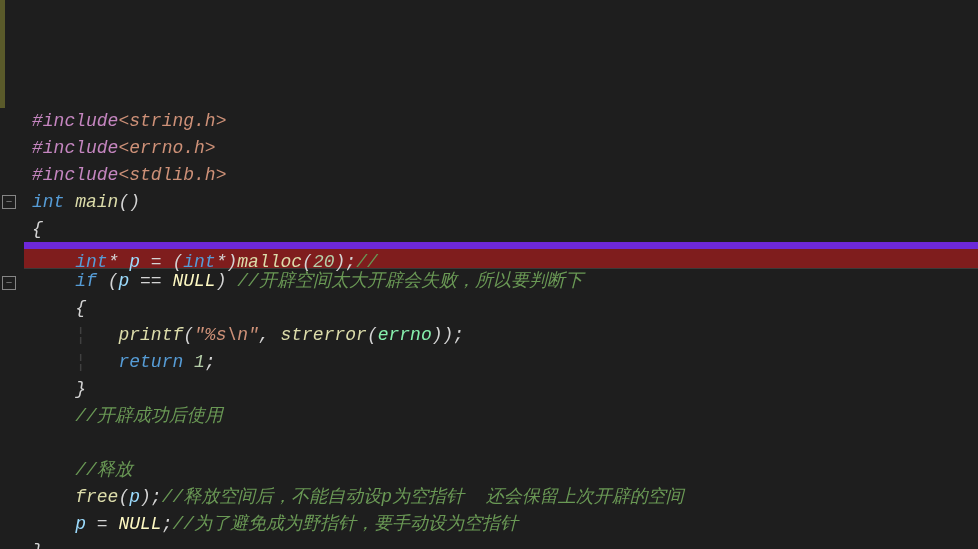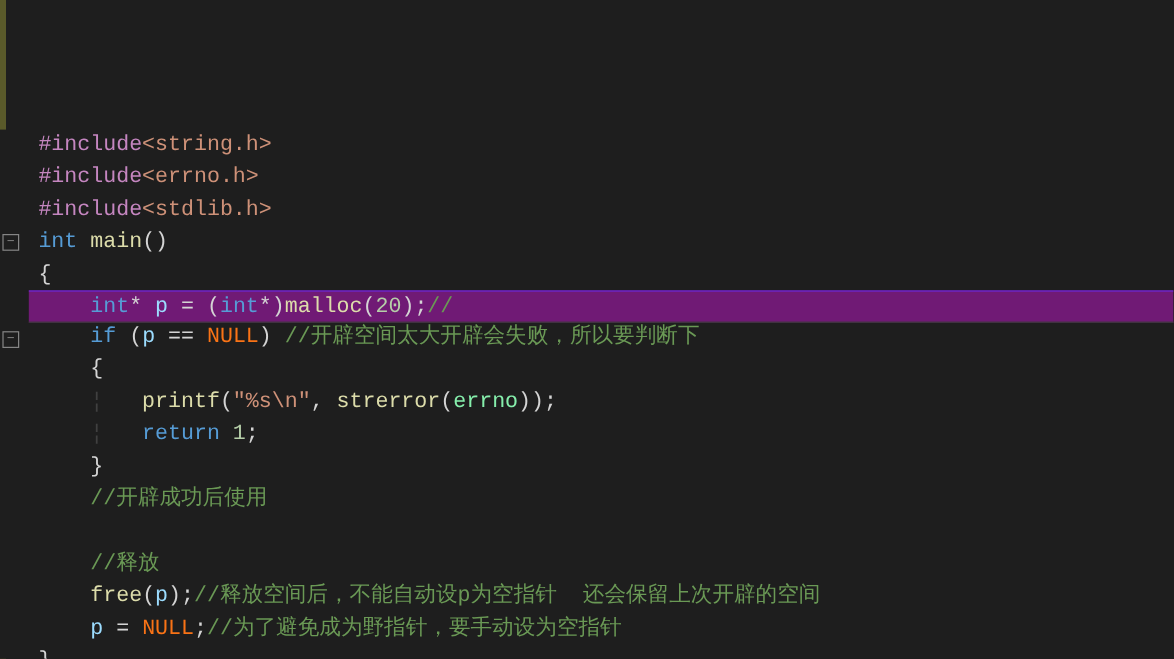--- a/index.html
+++ b/index.html
@@ -39,24 +39,25 @@
     cursor: pointer;
   }
   .code-area {
     flex: 1;
     padding-left: 4px;
     position: relative;
   }
   .line {
     height: 27px;
     padding-left: 8px;
+    font-style: italic;
   }
   .highlight-line {
-    background: #701a75;
-    border-top: 1px solid #6d28d9;
+    background: #7f1d1d;
+    border-top: 7px solid #6d28d9;
     border-bottom: 1px solid #3a3a38;
     margin-top: -1px;
     margin-bottom: -1px;
   }
   .left-strip {
     position: absolute;
     left: 0;
     top: 0;
     bottom: 0;
     width: 5px;
@@ -64,21 +65,21 @@
   }
   .tok-pre   { color: #c586c0; }
   .tok-inc   { color: #ce9178; }
   .tok-kw    { color: #569cd6; }
   .tok-fn    { color: #dcdcaa; }
   .tok-id    { color: #9cdcfe; }
   .tok-op    { color: #d4d4d4; }
   .tok-punc  { color: #d4d4d4; }
   .tok-num   { color: #b5cea8; }
   .tok-str   { color: #ce9178; }
-  .tok-null  { color: #f97316; }
+  .tok-null  { color: #fef9c3; }
   .tok-cmt   { color: #6a9955; }
   .tok-errno { color: #86efac; }
   .indent-guide { color: #404040; }
 </style>
 </head>
 <body>
 
 
 
 <div class="editor">

